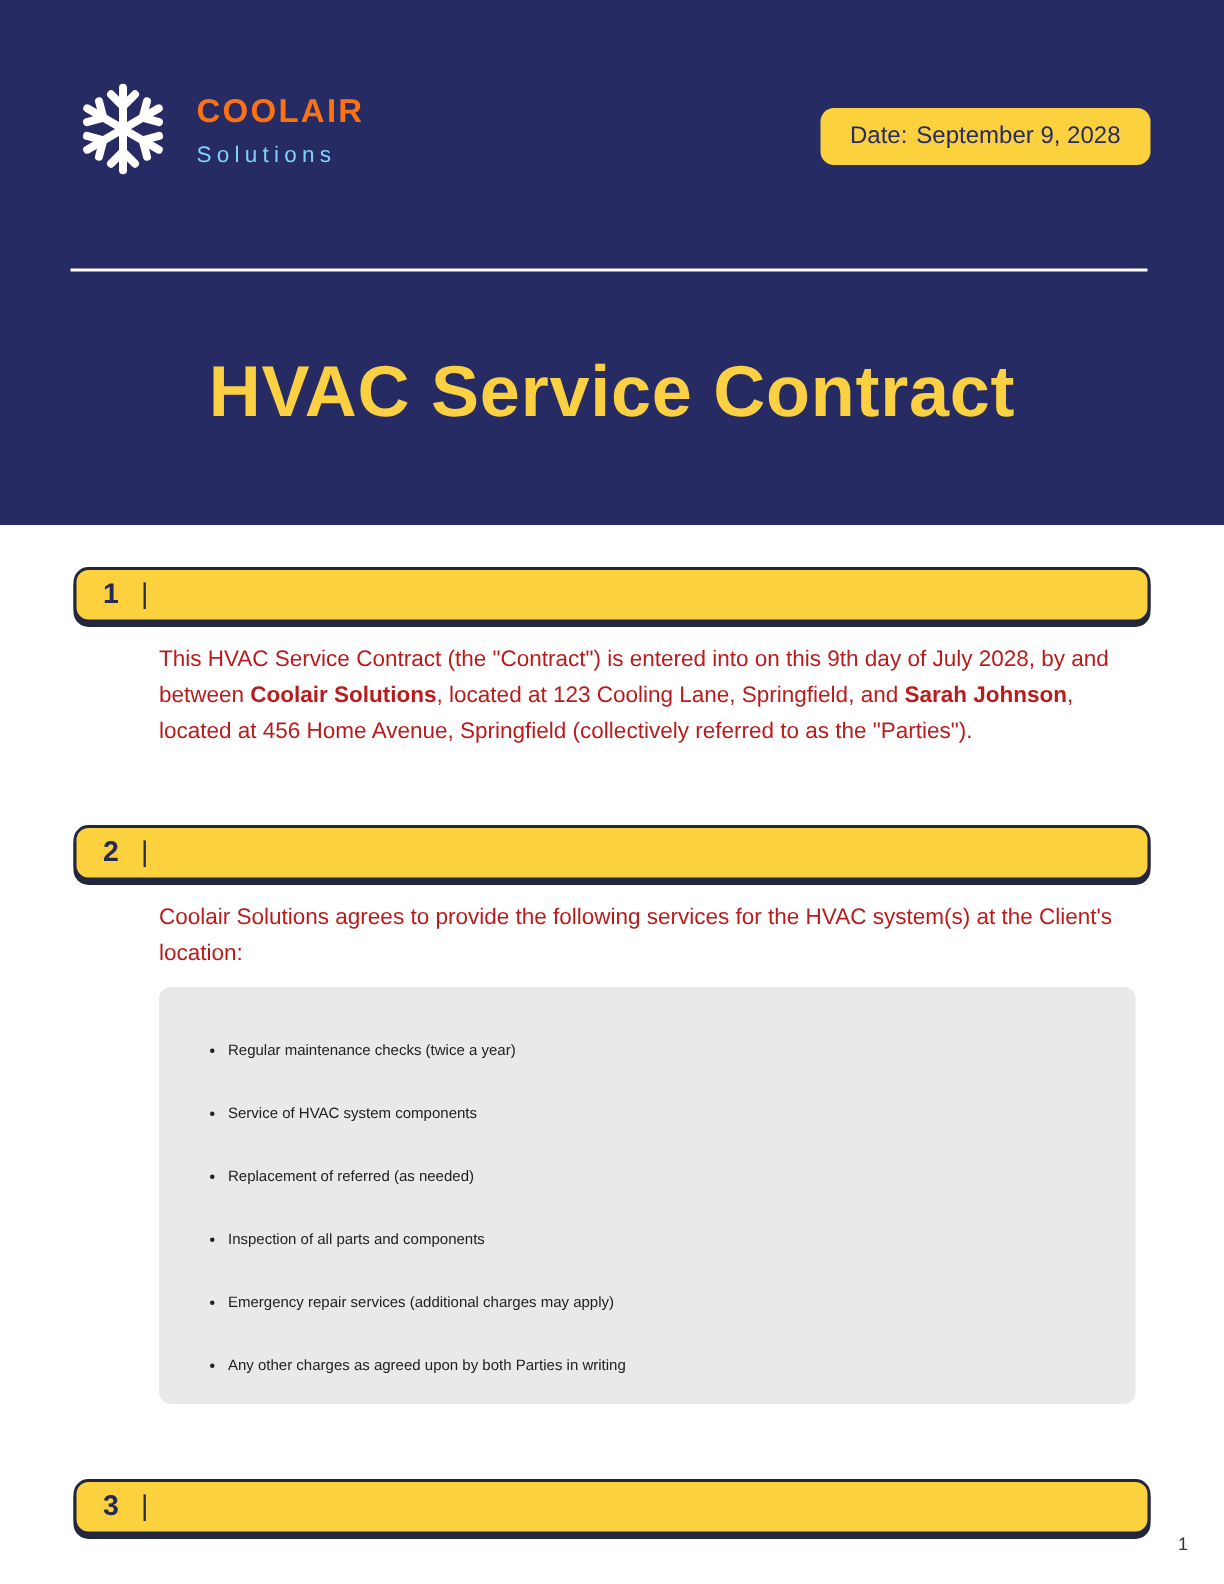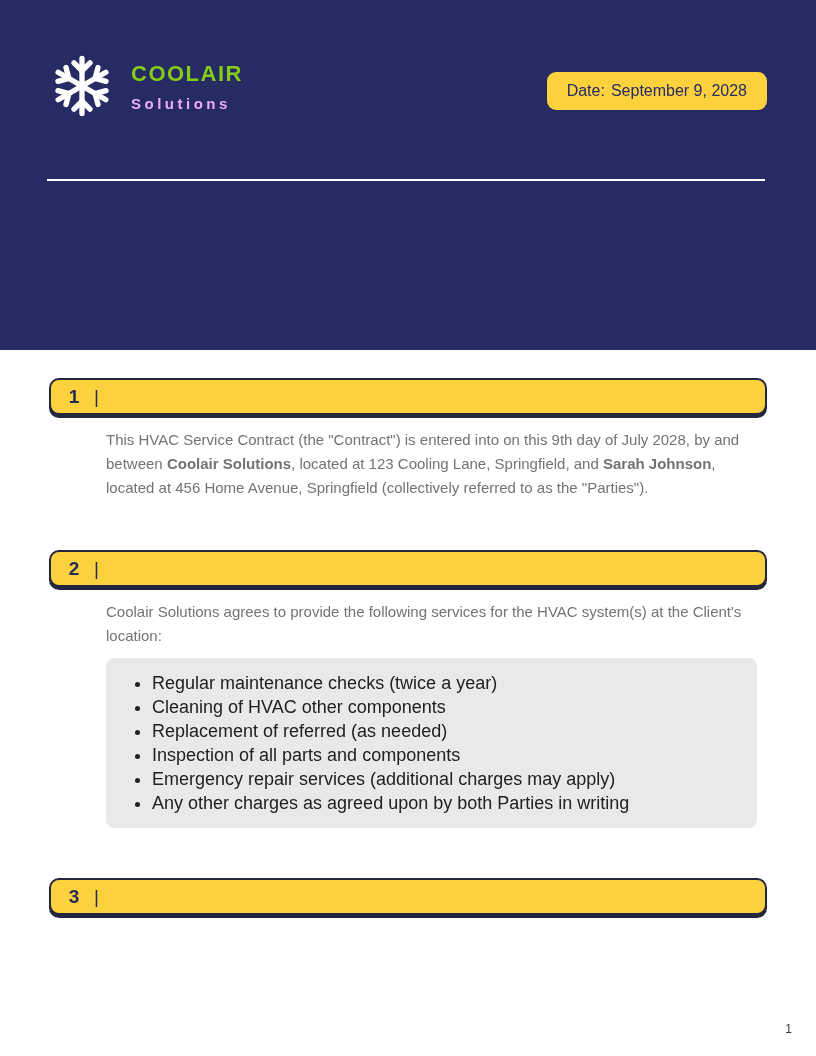--- a/index.html
+++ b/index.html
@@ -4,22 +4,22 @@
 <style>
   html,body{margin:0;padding:0;background:#f2f2f2;}
   .page{
     position:relative;width:816px;height:1056px;margin:0 auto;background:#ffffff;
     overflow:hidden;font-family:"Liberation Sans","DejaVu Sans",sans-serif;
   }
   
   .hero{position:relative;height:350px;background:#272b63;}
   .logo{position:absolute;left:50px;top:50px;display:flex;align-items:center;gap:17px;}
   .logo svg{width:64px;height:72px;display:block;}
-  .logo-name{font-size:22px;font-weight:700;letter-spacing:1.5px;color:#84cc16;}
-  .logo-tagline{font-size:15px;font-weight:700;letter-spacing:3.5px;color:#f0abfc;margin-top:8px;}
+  .logo-name{font-size:22px;font-weight:700;letter-spacing:1.5px;color:#f97316;}
+  .logo-tagline{font-size:15px;font-weight:400;letter-spacing:3.5px;color:#7dd3fc;margin-top:8px;}
   .date-badge{
     position:absolute;top:72px;right:49px;height:38px;display:flex;align-items:center;
     background:#fcd13e;border-radius:9px;padding:0 20px;color:#272b63;font-size:16px;
   }
   .date-label{font-weight:400;margin-right:6px;}
   .hero-rule{position:absolute;top:179px;left:47px;width:718px;height:2px;background:#ffffff;}
   .doc-title{
     position:absolute;top:234px;left:0;right:0;margin:0;text-align:center;
     font-size:48px;font-weight:700;color:#fbd043;letter-spacing:0.5px;
   }
@@ -27,29 +27,29 @@
   main{padding:28px 49px 0;}
   .section + .section{margin-top:50px;}
   .bar{
     height:33px;display:flex;align-items:center;background:#fcd13e;
     border:2px solid #23273e;border-radius:10px;box-shadow:0 3px 0 #23273e;
     padding:0 16px;color:#262b56;font-size:19px;font-weight:700;
   }
   .bar .num{min-width:14px;text-align:center;}
   .bar .sep{margin:0 13px;font-weight:400;}
   .para{
-    margin:13px 0 0 57px;width:651px;font-size:15px;line-height:24px;color:#737373;
+    margin:13px 0 0 57px;width:651px;font-size:15px;line-height:24px;color:#b91c1c;
   }
   .para .bold{font-weight:700;}
   .listbox{
     margin:10px 0 0 57px;width:651px;box-sizing:border-box;background:#e9e9e9;
     border-radius:8px;padding:13px 18px 13px 0;
   }
   .listbox ul{margin:0;padding:0 0 0 46px;list-style:disc;}
-  .listbox li{font-size:18px;line-height:24px;color:#212121;}
+  .listbox li{font-size:10px;line-height:24px;color:#212121;margin-top:18px;}
   .pageno{position:absolute;top:1022px;right:24px;font-size:12px;color:#333333;}
 </style>
 </head>
 <body>
 
 <div class="page">
 
   <header class="hero">
     <div class="logo">
       <svg viewBox="-36 -38 72 76" aria-hidden="true">
@@ -92,20 +92,21 @@
       </div>
     </div>
 
     <div class="date-badge">
       <span class="date-label">Date:</span>
       <span class="date-value">September 9, 2028</span>
     </div>
 
     <div class="hero-rule"></div>
 
+    <h1 class="doc-title">HVAC Service Contract</h1>
   </header>
 
   <main>
 
     <section class="section">
       <div class="bar">
         <span class="num">1</span>
         <span class="sep">|</span>
       </div>
       <p class="para"><span>This HVAC Service Contract (the "Contract") is entered into on this 9th day of July 2028, by and between </span><span class="bold">Coolair Solutions</span><span>, located at 123 Cooling Lane, Springfield, and </span><span class="bold">Sarah Johnson</span><span>, located at 456 Home Avenue, Springfield (collectively referred to as the "Parties").</span></p>
@@ -113,21 +114,21 @@
 
     <section class="section">
       <div class="bar">
         <span class="num">2</span>
         <span class="sep">|</span>
       </div>
       <p class="para"><span>Coolair Solutions agrees to provide the following services for the HVAC system(s) at the Client's location:</span></p>
       <div class="listbox">
         <ul>
           <li>Regular maintenance checks (twice a year)</li>
-          <li>Cleaning of HVAC other components</li>
+          <li>Service of HVAC system components</li>
           <li>Replacement of referred (as needed)</li>
           <li>Inspection of all parts and components</li>
           <li>Emergency repair services (additional charges may apply)</li>
           <li>Any other charges as agreed upon by both Parties in writing</li>
         </ul>
       </div>
     </section>
 
     <section class="section">
       <div class="bar">

